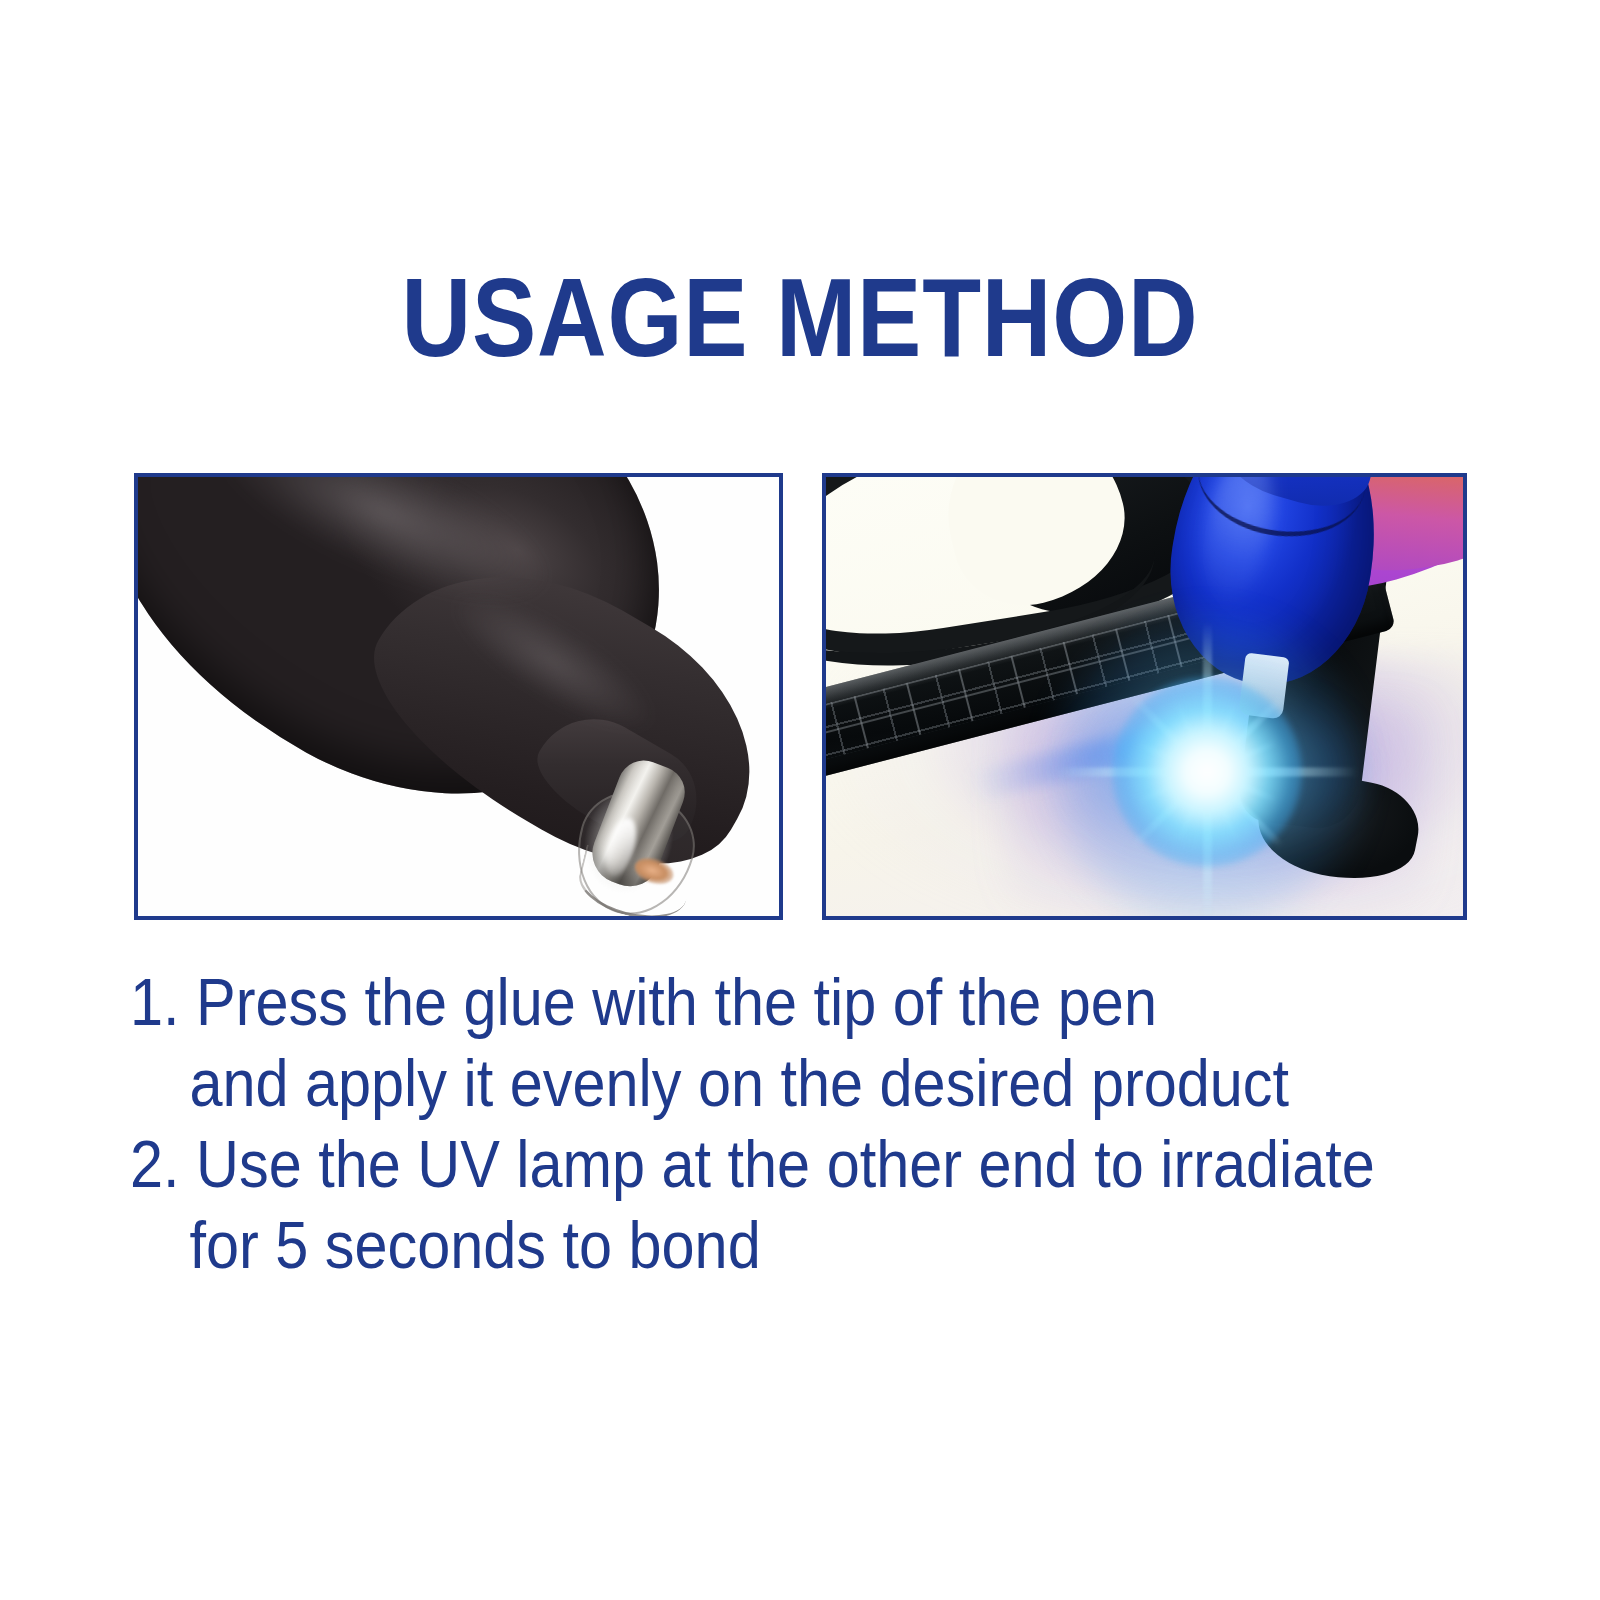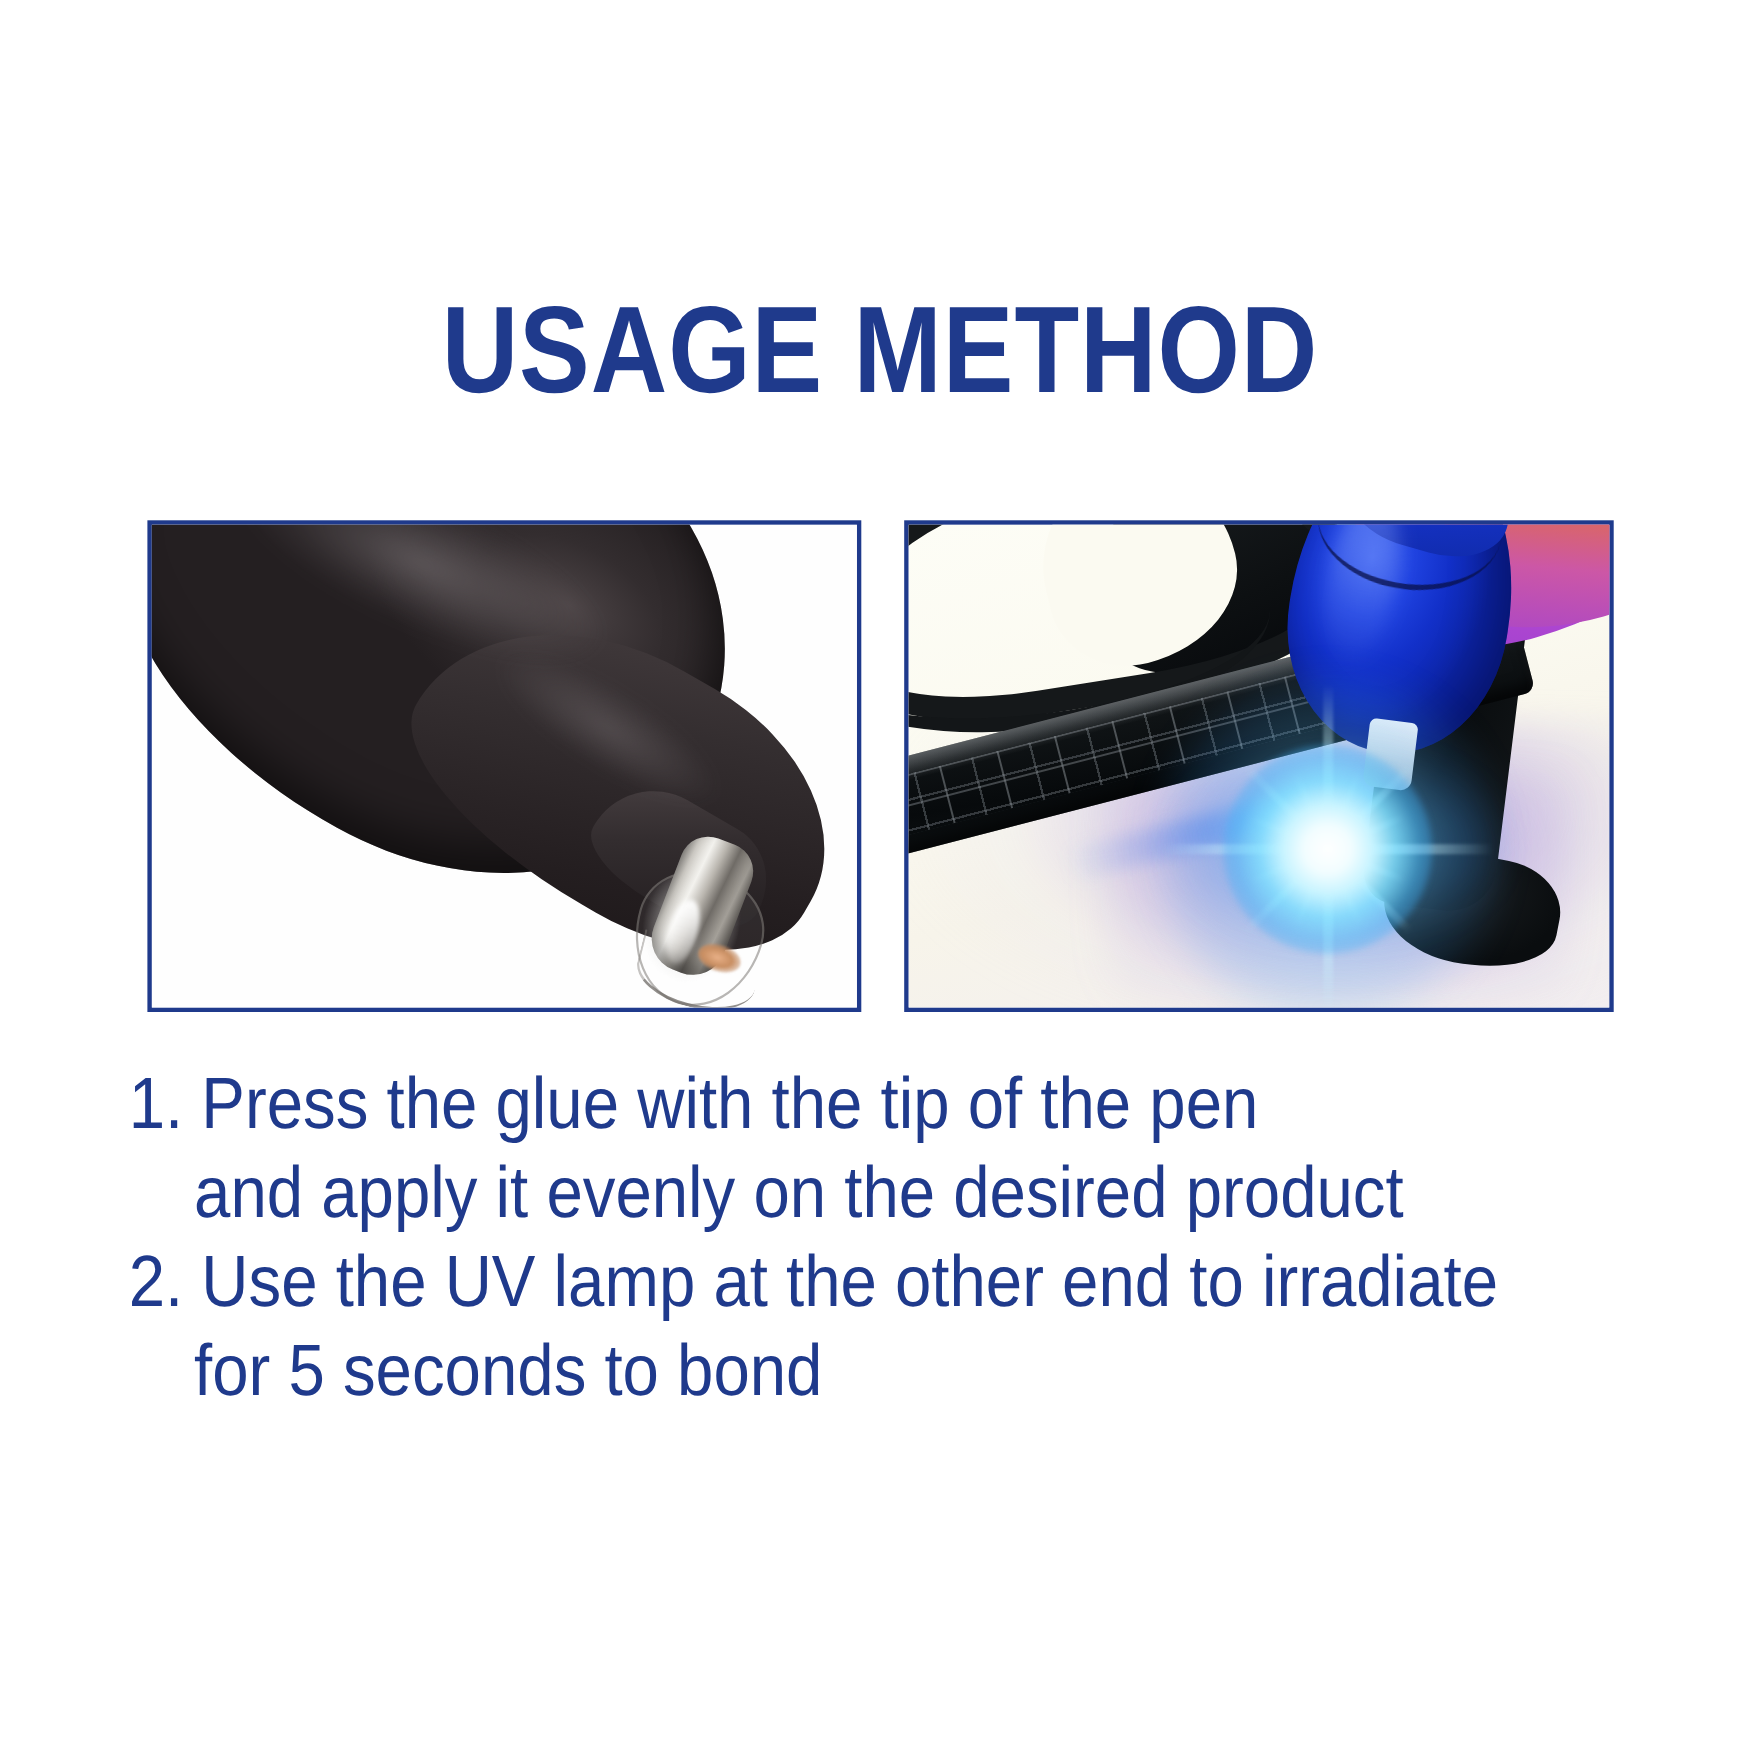--- a/index.html
+++ b/index.html
@@ -470,21 +470,21 @@
     width: 230px;
     height: 30px;
     background: linear-gradient(90deg, rgba(60,90,220,0) 0%, rgba(70,120,235,0.45) 60%, rgba(160,225,255,0.75) 100%);
     transform: rotate(-14deg);
     filter: blur(7px);
   }
 
   
   .instructions {
     position: absolute;
-    left: 117px;
+    left: 130px;
     top: 962px;
     width: 1420px;
   }
   .instr-line {
     color: #1f3a8c;
     font-family: "Liberation Sans", sans-serif;
     font-weight: normal;
     font-size: 66px;
     line-height: 81px;
     white-space: nowrap;

